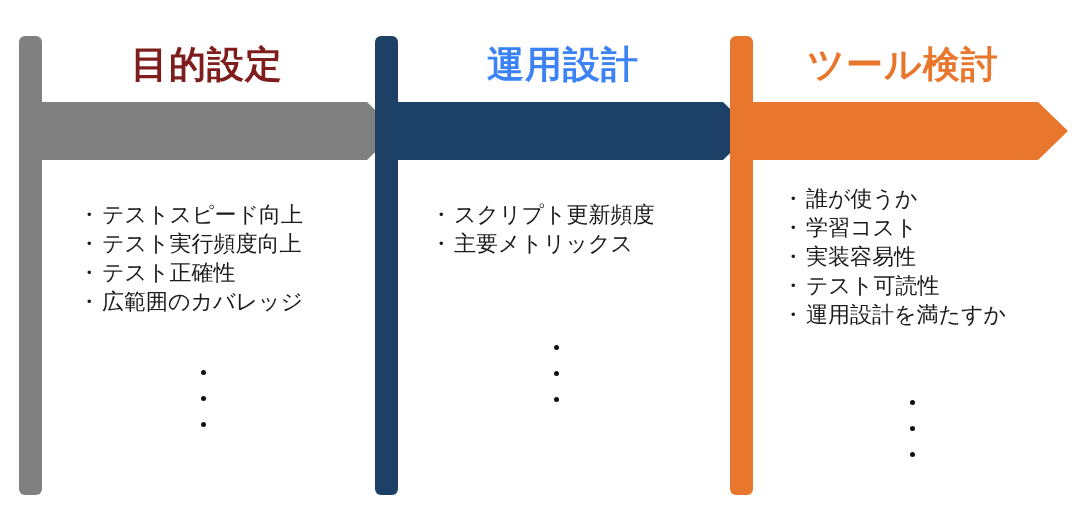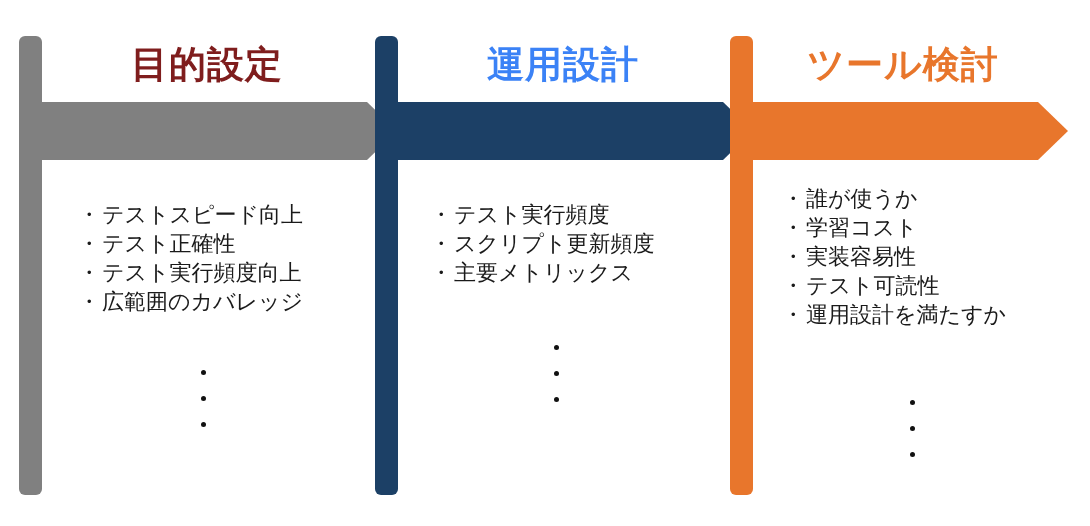--- a/index.html
+++ b/index.html
@@ -120,39 +120,38 @@
   <div class="spine" id="spine-1"></div>
   <div class="arrow-band" id="band-1">
     <svg viewBox="0 0 378 58" preserveAspectRatio="none">
       <polygon points="0,0 348,0 378,29 348,58 0,58" fill="#808080"></polygon>
     </svg>
   </div>
   <div class="col-title" id="col-title-1">目的設定</div>
   <div class="step-label" id="step-label-1">STEP  1</div>
   <ul class="bullet-list" id="list-1">
     <li><span class="bullet-mark">・</span><span>テストスピード向上</span></li>
+    <li><span class="bullet-mark">・</span><span>テスト実行頻度向上</span></li>
     <li><span class="bullet-mark">・</span><span>テスト正確性</span></li>
-    <li><span class="bullet-mark">・</span><span>テスト実行頻度向上</span></li>
     <li><span class="bullet-mark">・</span><span>広範囲のカバレッジ</span></li>
   </ul>
   <div class="vdots" id="vdots-1">
     <span></span>
       <span></span>
       <span></span>
   </div>
 
   <div class="spine" id="spine-2"></div>
   <div class="arrow-band" id="band-2">
     <svg viewBox="0 0 378 58" preserveAspectRatio="none">
       <polygon points="0,0 348,0 378,29 348,58 0,58" fill="#1c4066"></polygon>
     </svg>
   </div>
   <div class="col-title" id="col-title-2">運用設計</div>
   <ul class="bullet-list" id="list-2">
-    <li><span class="bullet-mark">・</span><span>テスト実行頻度</span></li>
     <li><span class="bullet-mark">・</span><span>スクリプト更新頻度</span></li>
     <li><span class="bullet-mark">・</span><span>主要メトリックス</span></li>
   </ul>
   <div class="vdots" id="vdots-2">
     <span></span>
       <span></span>
       <span></span>
   </div>
 
   <div class="spine" id="spine-3"></div>

